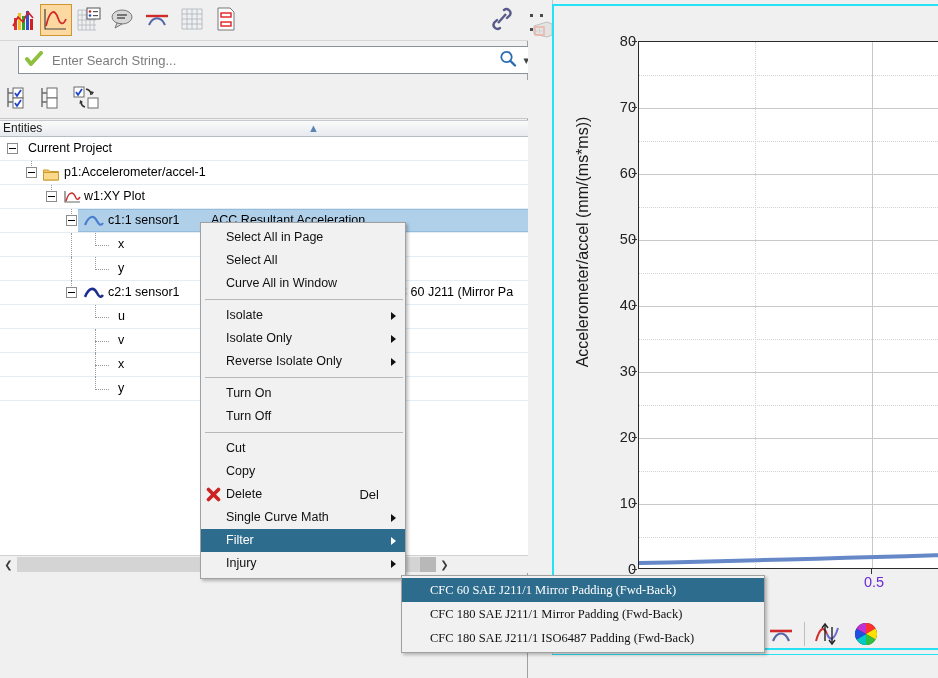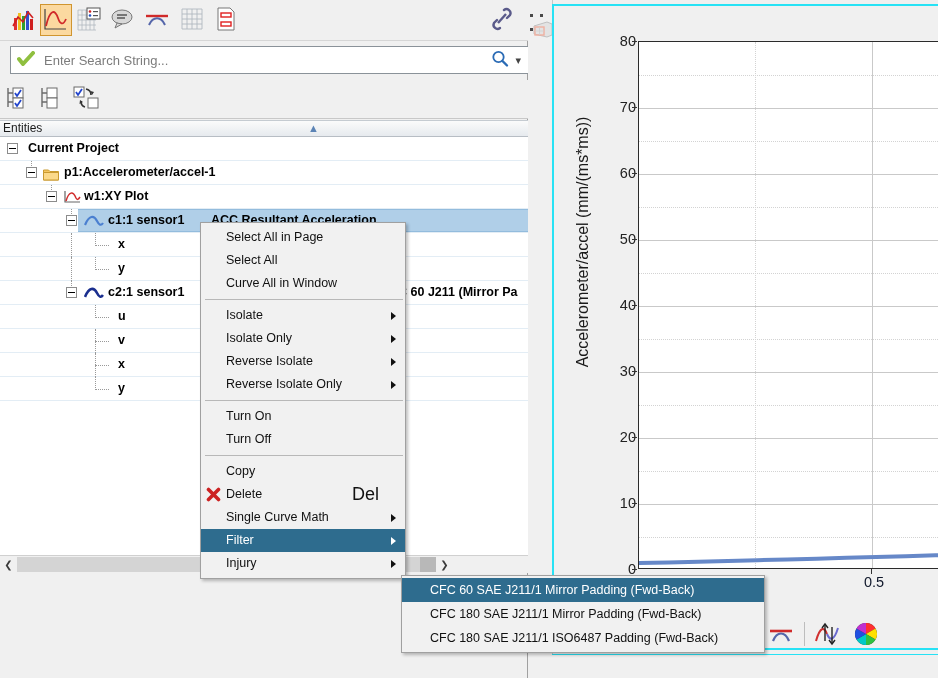--- a/index.html
+++ b/index.html
@@ -39,21 +39,21 @@
     box-sizing: border-box;
   }
   .tool-btn.sel {
     background: #fbd9a0;
     border: 1px solid #d0952f;
   }
   #link-icon { position: absolute; right: 12px; top: 5px; }
 
   
   #search-row {
-    position: absolute; left: 7px; top: 44px;
+    position: absolute; left: 15px; top: 44px;
     width: 528px; height: 34px;
   }
   #search-box {
     position: absolute; left: 3px; top: 2px;
     width: 519px; height: 28px;
     background: #fff;
     border: 1px solid #8a9299;
     box-sizing: border-box;
     display: flex; align-items: center;
   }
@@ -94,21 +94,20 @@
     position: absolute; left: 308px; top: 0px;
     color: #5b83b5; font-size: 11px;
   }
 
   
   #tree-body {
     position: absolute; left: 0; top: 137px;
     width: 608px; height: 418px;
     background: #fff;
     overflow: hidden;
-    font-weight: bold;
   }
   .trow {
     position: relative;
     height: 24px;
     border-bottom: 1px solid #e3edf5;
     box-sizing: border-box;
     white-space: nowrap;
     font-size: 12.5px;
     color: #000;
     line-height: 23px;
@@ -304,21 +303,21 @@
     position: absolute; top: 0; bottom: 0; width: 1px;
     background: #c9c9c9;
   }
   .gv-minor {
     position: absolute; top: 0; bottom: 0; width: 0;
     border-left: 1px dotted #d3d3d3;
   }
   #curve-svg { position: absolute; left: 0; top: 0; }
   .xtick {
     position: absolute; top: 566px;
-    font-size: 14.5px; color: #0f172a;
+    font-size: 14.5px; color: #6d28d9;
   }
   .xtickmark {
     position: absolute; top: 561px;
     width: 1px; height: 5px; background: #333;
   }
 
   #plot-bottom-bar {
     position: absolute; left: 24px; top: 654px;
     width: 916px; height: 24px;
     background: #f0f0f0;
@@ -349,21 +348,21 @@
     height: 23px;
     line-height: 23px;
     font-size: 12.5px;
     color: #111;
     padding-left: 25px;
     white-space: nowrap;
   }
   .mi.hl { background: #2e6c8e; color: #fff; }
   .mi .accel {
     position: absolute; right: 26px; top: 0;
-    font-size: 18px;
+    font-size: 13px;
   }
   .mi .sub-arrow {
     position: absolute; right: 9px; top: 8px;
     width: 0; height: 0;
     border-left: 5px solid #111;
     border-top: 4px solid transparent;
     border-bottom: 4px solid transparent;
   }
   .mi.hl .sub-arrow { border-left-color: #fff; }
   .msep {
@@ -377,21 +376,21 @@
 
   #sub-menu {
     position: absolute; left: 401px; top: 575px;
     width: 362px;
     background: #f1f1f1;
     border: 1px solid #a0a0a0;
     box-shadow: 2px 2px 3px rgba(0,0,0,0.25);
     padding: 2px 0;
     z-index: 60;
   }
-  #sub-menu .mi { padding-left: 28px; height: 24px; line-height: 24px; font-size: 12.5px; }
+  #sub-menu .mi { padding-left: 28px; height: 24px; line-height: 24px; font-size: 12.5px; font-family: Liberation Serif, serif; }
 </style>
 </head>
 <body>
 
 <div id="app">
 
   <div id="left-panel">
 
     <div id="tool-strip">
       <div class="tool-btn" style="left:8px">
@@ -741,31 +740,28 @@
     <div class="msep"></div>
     <div class="mi">
       <span>Isolate</span>
       <span class="sub-arrow"></span>
     </div>
     <div class="mi">
       <span>Isolate Only</span>
       <span class="sub-arrow"></span>
     </div>
     <div class="mi">
-      <span>Reverse Isolate</span>
-      <span class="sub-arrow"></span>
-    </div>
-    <div class="mi">
       <span>Reverse Isolate Only</span>
       <span class="sub-arrow"></span>
     </div>
     <div class="msep"></div>
     <div class="mi">Turn On</div>
     <div class="mi">Turn Off</div>
     <div class="msep"></div>
+    <div class="mi">Cut</div>
     <div class="mi">Copy</div>
     <div class="mi">
       <span class="del-x">
         <svg width="15" height="15" viewBox="0 0 15 15">
           <path d="M2.5 2.5 L12.5 12.5 M12.5 2.5 L2.5 12.5" stroke="#cc2222" stroke-width="3.6" stroke-linecap="round"></path>
         </svg>
       </span>
       <span>Delete</span>
       <span class="accel">Del</span>
     </div>

